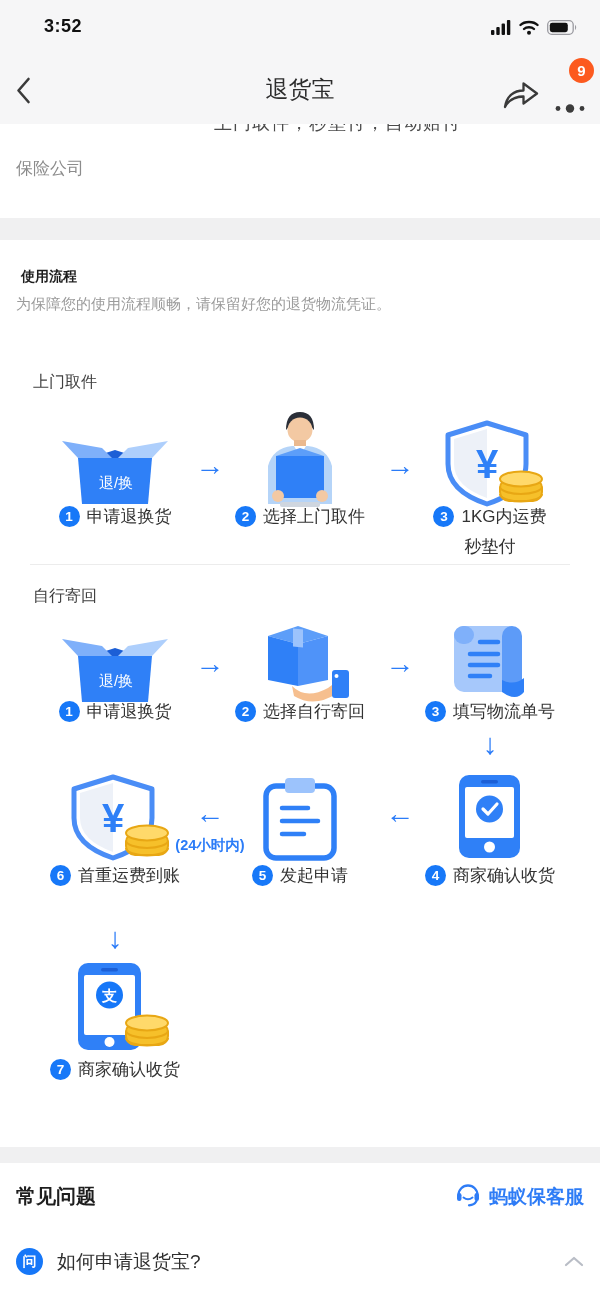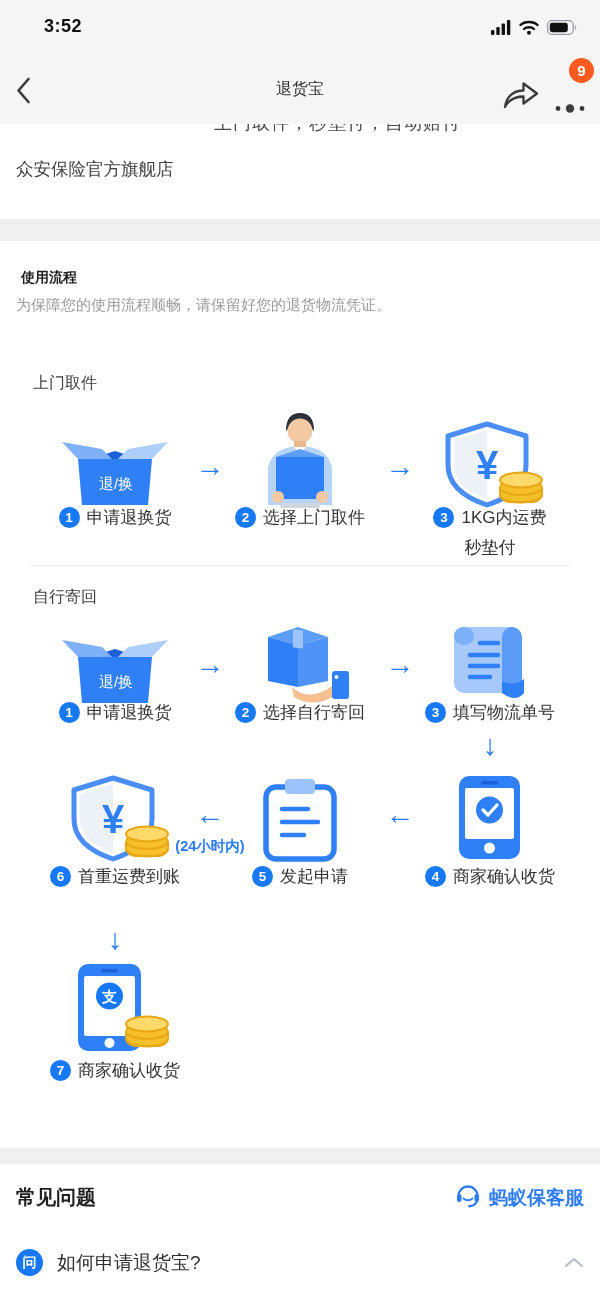--- a/index.html
+++ b/index.html
@@ -9,21 +9,21 @@
     font-family:"Liberation Sans","DejaVu Sans",sans-serif;
     color:#333;
   }
   .statusbar {
     height:54px; background:#f6f6f7; position:relative;padding-left:26px;
   }
   .sb-time { position:absolute; left:44px; top:16px; font-size:18px; font-weight:700; color:#111; letter-spacing:.5px; }
   .sb-icons { position:absolute; right:22px; top:20px; display:flex; align-items:center; gap:8px; }
   .navbar { height:70px; background:#f6f6f7; position:relative; }
   .nav-back { position:absolute; left:16px; top:23px; cursor:pointer; }
-  .nav-title { text-align:center; line-height:70px; font-size:16px; font-weight:500; color:#2d2d2d; }
+  .nav-title { text-align:center; line-height:70px; font-size:23px; font-weight:500; color:#2d2d2d; }
   .nav-share { position:absolute; right:60px; top:26px; cursor:pointer; }
   .nav-more { position:absolute; right:14px; top:46px; cursor:pointer; }
   .nav-badge {
     position:absolute; right:6px; top:4px; width:25px; height:25px; border-radius:50%;
     background:#fc5a1f; color:#fff; font-size:15px; font-weight:700;
     display:flex; align-items:center; justify-content:center;
   }
   .peek { height:15px; background:#fff; overflow:hidden; position:relative; }
   .peek span { position:absolute; left:214px; top:-13px; font-size:18px; color:#4a4a4a; letter-spacing:1px; white-space:nowrap; }
   .info-row { background:#fff; padding:18px 16px 38px; display:flex; }
@@ -114,21 +114,21 @@
     </svg>
   </span>
   <span class="nav-badge">9</span>
 </div>
 
 <div class="peek">
   <span>上门取件，秒垫付，自动赔付</span>
 </div>
 
 <div class="info-row">
-  <span class="info-value">众安保险官方旗舰店</span>
+  <span class="info-label">保险公司</span>
 </div>
 
 <div class="gap"></div>
 
 <section class="usage">
   <h2>使用流程</h2>
   <p class="subtitle">为保障您的使用流程顺畅，请保留好您的退货物流凭证。</p>
 
   <div class="flow">
 

